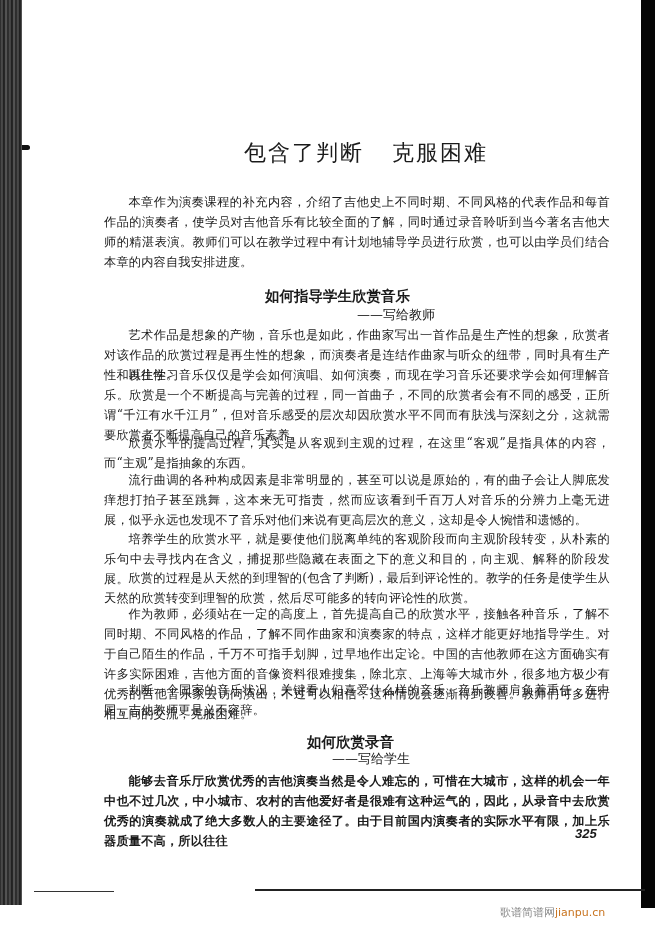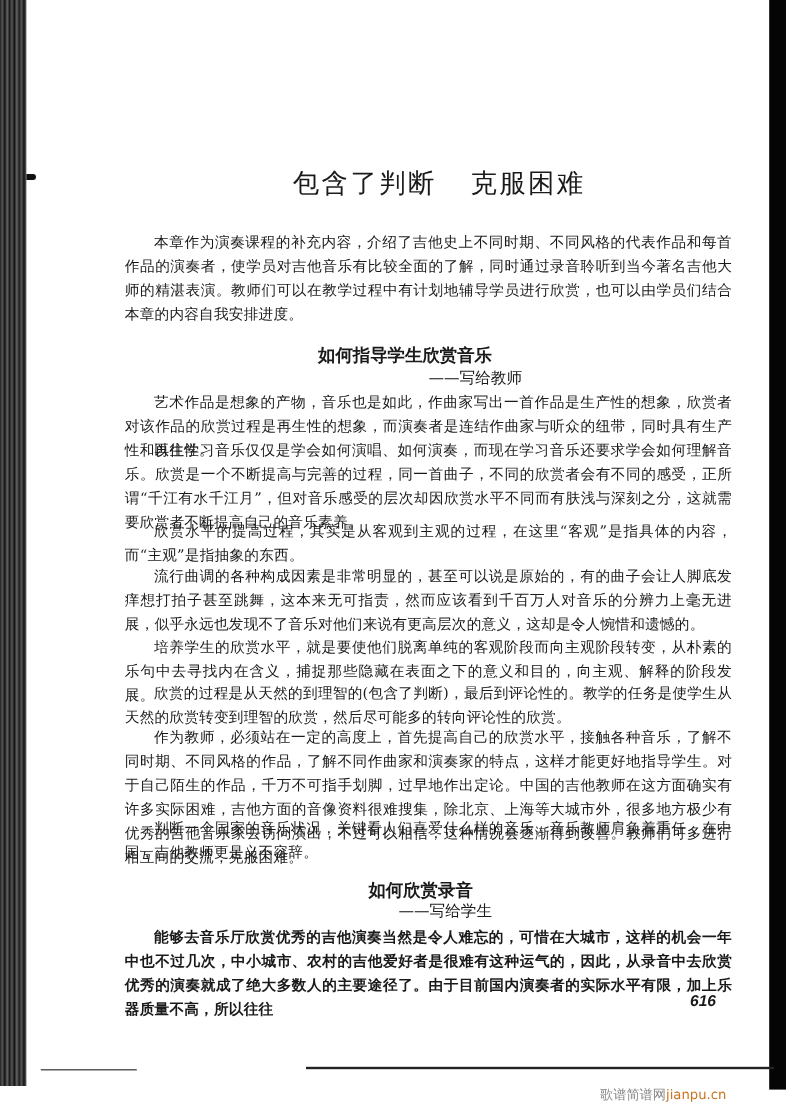--- a/index.html
+++ b/index.html
@@ -63,17 +63,17 @@
 <div class="para" style="top:529px;">培养学生的欣赏水平，就是要使他们脱离单纯的客观阶段而向主观阶段转变，从朴素的乐句中去寻找内在含义，捕捉那些隐藏在表面之下的意义和目的，向主观、解释的阶段发展。</div>
 <div class="para" style="top:568px;">欣赏的过程是从天然的到理智的(包含了判断)，最后到评论性的。教学的任务是使学生从天然的欣赏转变到理智的欣赏，然后尽可能多的转向评论性的欣赏。</div>
 <div class="para" style="top:604px;">作为教师，必须站在一定的高度上，首先提高自己的欣赏水平，接触各种音乐，了解不同时期、不同风格的作品，了解不同作曲家和演奏家的特点，这样才能更好地指导学生。对于自己陌生的作品，千万不可指手划脚，过早地作出定论。中国的吉他教师在这方面确实有许多实际困难，吉他方面的音像资料很难搜集，除北京、上海等大城市外，很多地方极少有优秀的吉他音乐家去访问演出，不过可以相信，这种情况会逐渐得到改善。教师们可多进行相互间的交流，克服困难。</div>
 <div class="para" style="top:680px;">判断一个国家的音乐状况，关键看人们喜爱什么样的音乐。音乐教师肩负着重任，在中国，吉他教师更是义不容辞。</div>
 
 <div class="section-title" style="left:307px; top:733px;">如何欣赏录音</div>
 <div class="section-sub" style="left:332px; top:750px;">——写给学生</div>
 
 <div class="para" style="top:771px;font-weight:bold;">能够去音乐厅欣赏优秀的吉他演奏当然是令人难忘的，可惜在大城市，这样的机会一年中也不过几次，中小城市、农村的吉他爱好者是很难有这种运气的，因此，从录音中去欣赏优秀的演奏就成了绝大多数人的主要途径了。由于目前国内演奏者的实际水平有限，加上乐器质量不高，所以往往</div>
 
-<div class="page-number">616</div>
+<div class="page-number">325</div>
 
 <div class="watermark">
   <span>歌谱简谱网</span><span class="url">jianpu.cn</span>
 </div>
 
 </body></html>

